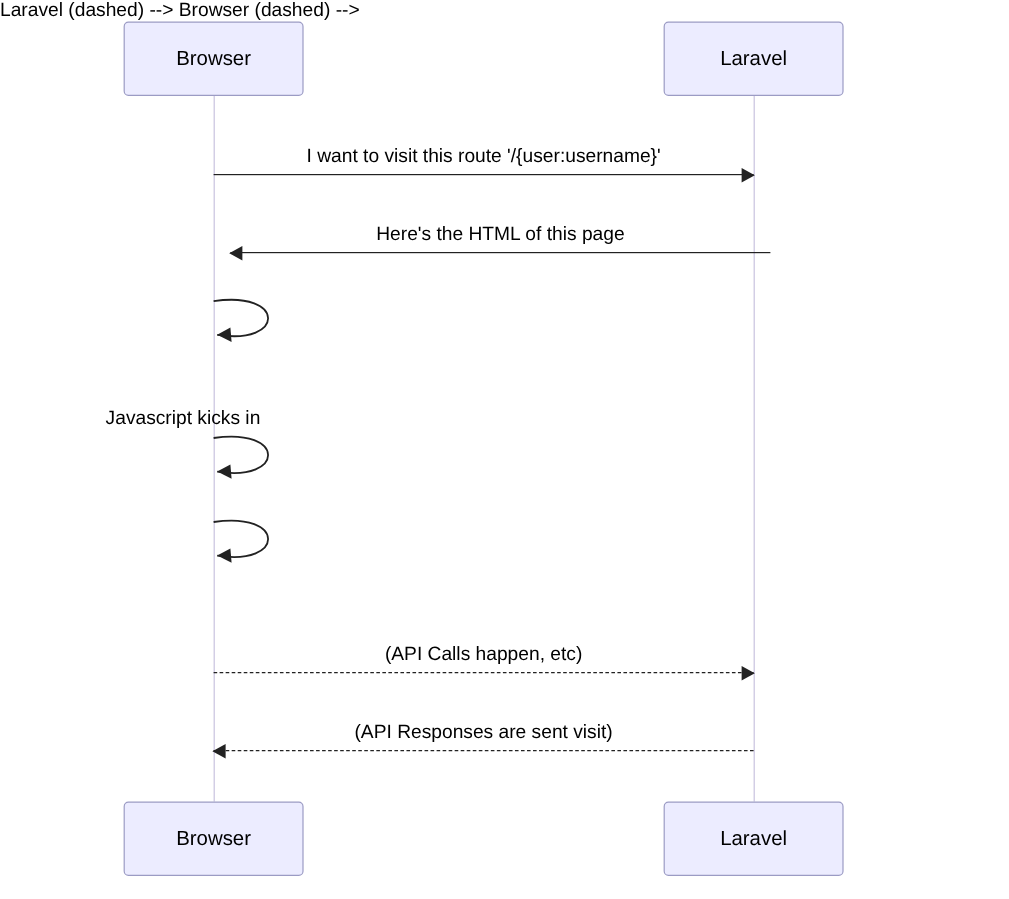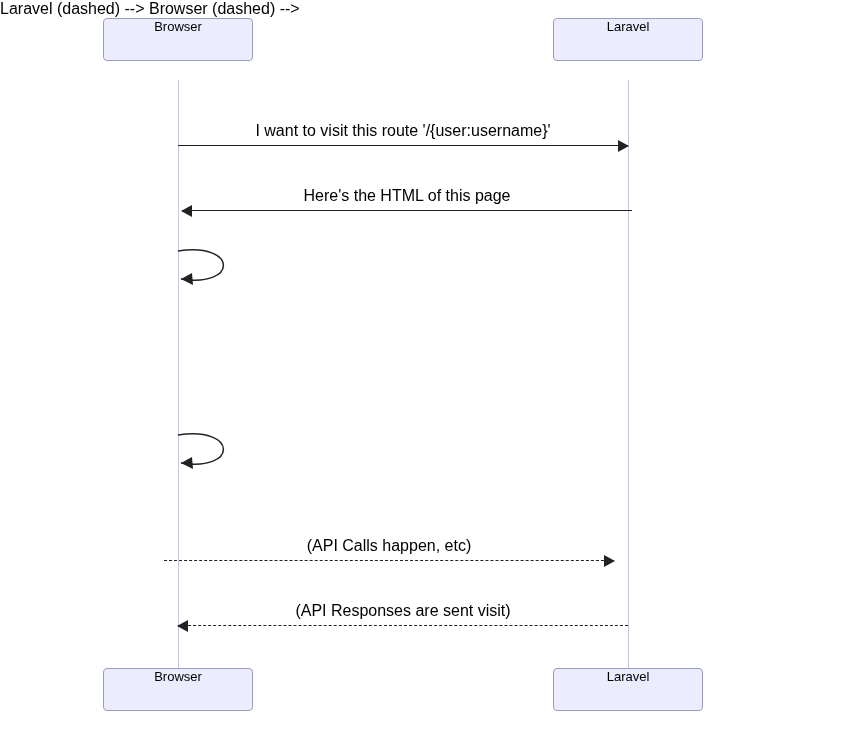--- a/index.html
+++ b/index.html
@@ -13,28 +13,28 @@
     color: #000;
   }
   .stage {
     position: relative;
     width: 841px;
     height: 749px;
   }
   .participant {
     position: absolute;
     width: 150px;
-    height: 43px;
+    height: 62px;
     background: #ECECFF;
     border: 1px solid #9b9bc4;
     border-radius: 4px;
     display: flex;
-    align-items: flex-start;
+    align-items: center;
     justify-content: center;
-    font-size: 13px;
+    font-size: 17px;
     box-sizing: border-box;
   }
   .lifeline {
     position: absolute;
     width: 0;
     border-left: 1.5px solid #c9c3df;
   }
   .msg {
     position: absolute;
     height: 1px;
@@ -99,46 +99,53 @@
   </div>
 
   
   <div class="msg" style="left:178px; width:450px; top:145px;">
     <div class="label">I want to visit this route '/{user:username}'</div>
     <div class="line"></div>
     <div class="arrowR"></div>
   </div>
 
   
-  <div class="msg" style="left:182px; width:450px; top:210px;">
+  <div class="msg" style="left:192px; width:450px; top:210px;">
     <div class="label">Here's the HTML of this page</div>
     <div class="line"></div>
     <div class="arrowL"></div>
   </div>
 
   
   <div class="selfmsg" style="left:78px; top:248px;">
     <svg width="170" height="40">
       <path d="M100,3 C160,-6 160,40 103,31" fill="none" stroke="#222" stroke-width="1.5"></path>
       <polygon points="103,31 114,25 115,37" fill="#222"></polygon>
     </svg>
   </div>
 
   
+  <div class="selfmsg" style="left:78px; top:340px;">
+    <div class="slabel">Javascript kicks in</div>
+    <svg width="170" height="40">
+      <path d="M100,3 C160,-6 160,40 103,31" fill="none" stroke="#222" stroke-width="1.5"></path>
+      <polygon points="103,31 114,25 115,37" fill="#222"></polygon>
+    </svg>
+  </div>
 
   
   <div class="selfmsg" style="left:78px; top:432px;">
     <svg width="170" height="40">
       <path d="M100,3 C160,-6 160,40 103,31" fill="none" stroke="#222" stroke-width="1.5"></path>
       <polygon points="103,31 114,25 115,37" fill="#222"></polygon>
     </svg>
   </div>
 
    Laravel (dashed) --&gt;
-  <div class="msg" style="left:164px; width:450px; top:560px;text-decoration:underline;">
+  <div class="msg" style="left:178px; width:450px; top:560px;text-decoration:underline;">
     <div class="label">(API Calls happen, etc)</div>
     <div class="line dashed"></div>
     <div class="arrowR"></div>
   </div>
 
    Browser (dashed) --&gt;
   <div class="msg" style="left:178px; width:450px; top:625px;">
     <div class="label">(API Responses are sent visit)</div>
     <div class="line dashed"></div>
     <div class="arrowL"></div>

